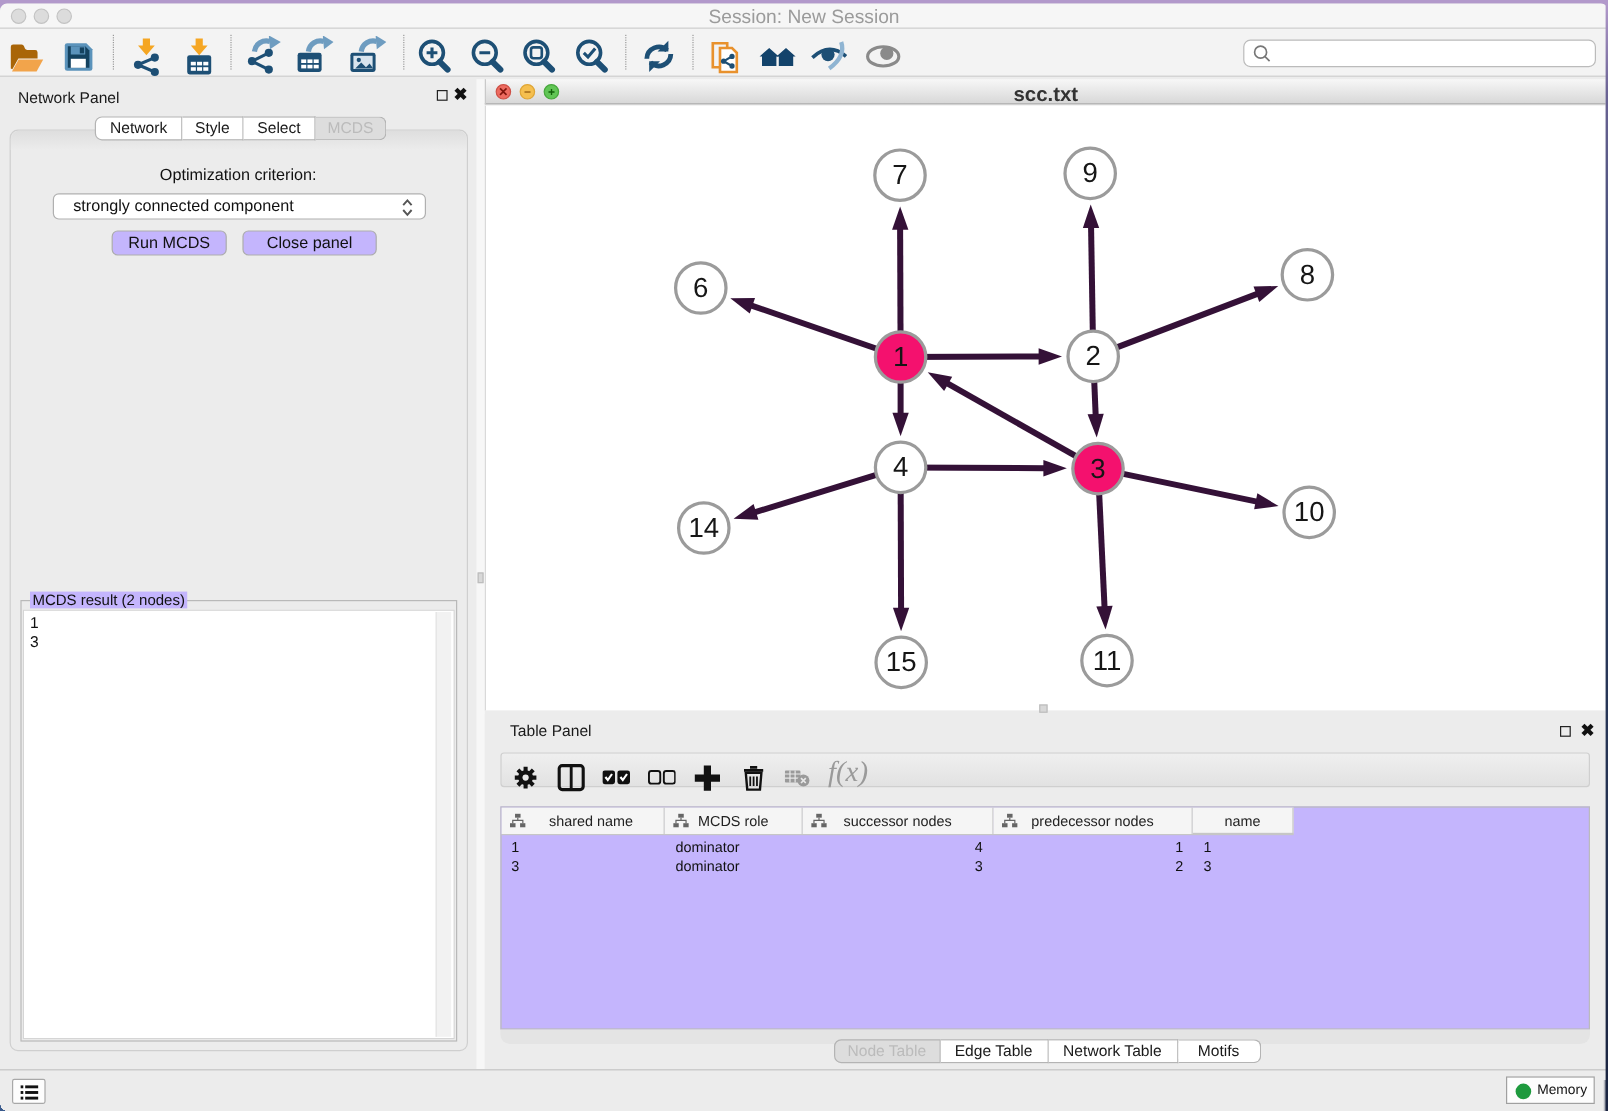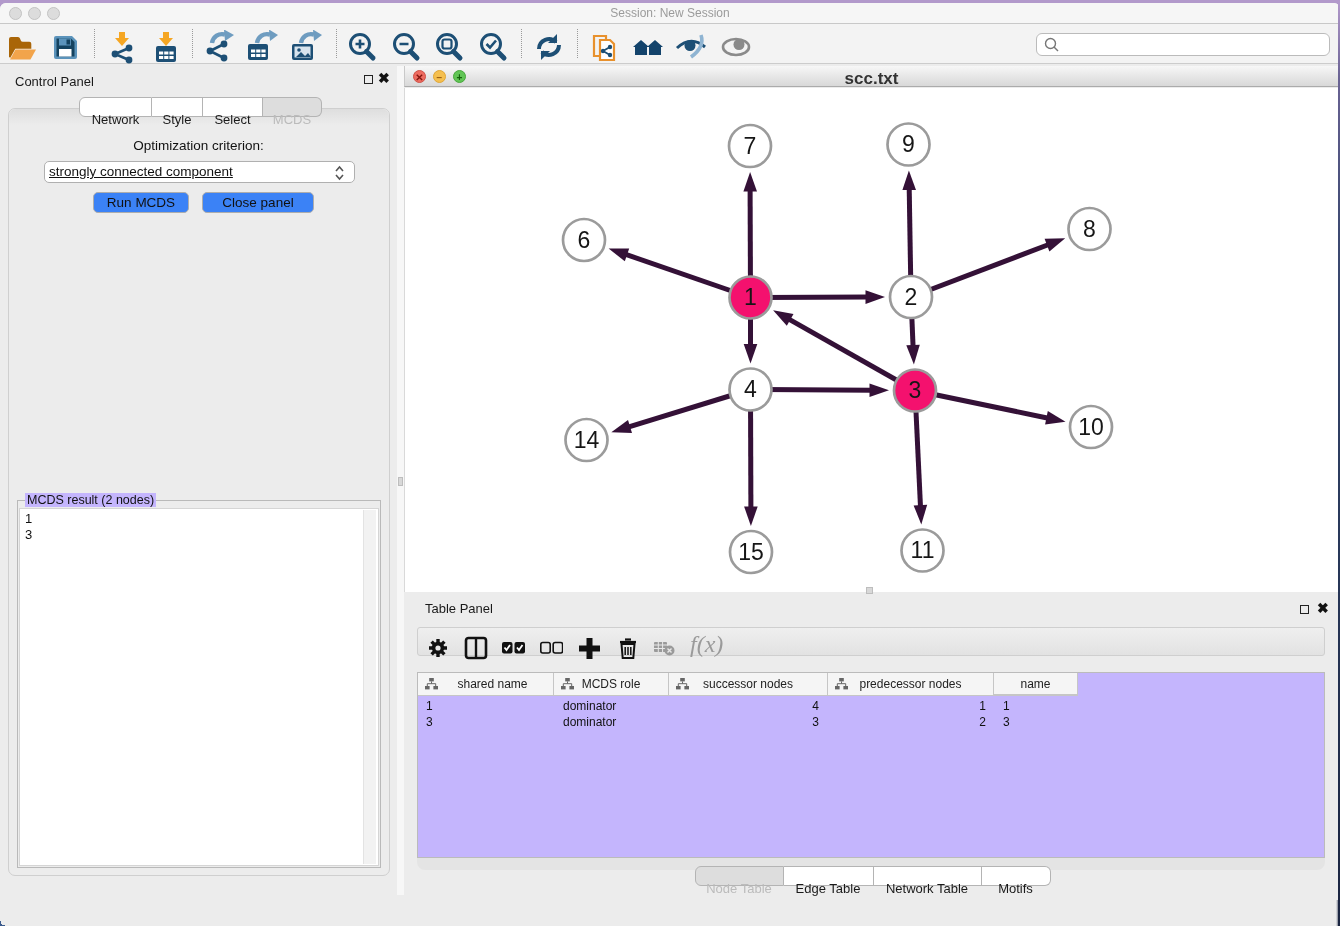--- a/index.html
+++ b/index.html
@@ -2,43 +2,43 @@
 <html><head>
 <meta charset="utf-8">
 <style>
 * { margin:0; padding:0; box-sizing:border-box; }
 html,body { width:1340px; height:926px; overflow:hidden; }
 body { font-family:"Liberation Sans", sans-serif; background:#b299cb; position:relative; }
 #app { position:absolute; left:0; top:3px; width:1340px; height:923px; background:#ececec; border-radius:6px 6px 0 0; overflow:hidden; }
 
 #titlebar { position:absolute; left:0; top:0; width:100%; height:21px; background:#f6f6f6; border-bottom:1px solid #c8c8c8; }
 #titlebar .dot { position:absolute; top:4px; width:13px; height:13px; border-radius:50%; background:#dcdcdc; border:1px solid #c3c3c3; }
-#title-text { position:absolute; top:3px; width:100%; text-align:center; font-size:12px; color:#9b9b9b; }
+#title-text { position:absolute; top:3px; width:100%; text-align:center; font-size:16px; color:#9b9b9b; }
 
 #toolbar { position:absolute; left:0; top:21px; width:100%; height:40px; background:#f3f3f3; border-bottom:1px solid #cccccc; }
 .sep { position:absolute; top:5px; height:29px; width:0; border-left:1px dotted #9a9a9a; }
 .tbi { position:absolute; top:6px; }
 
 #search { position:absolute; left:1036px; top:30px; width:294px; height:23px; background:#fff; border:1px solid #bbb; border-radius:6px; }
 
 #cp { position:absolute; left:0; top:63px; width:397px; height:829px; background:#ececec; }
 #cp-title { position:absolute; left:15px; top:8px; font-size:13px; color:#1a1a1a; }
 .float-ico { position:absolute; top:9px; width:9px; height:9px; border:1.5px solid #222; }
 .x-ico { position:absolute; top:4px; font-size:14px; font-weight:bold; color:#111; }
 #cp-content { position:absolute; left:8px; top:42px; width:382px; height:768px; background:#ececec; border:1px solid #cfcfcf; border-radius:7px; }
 #cp-content:before { content:""; position:absolute; left:0; top:0; right:0; height:16px; background:linear-gradient(#dedede,#ececec); border-radius:7px 7px 0 0; }
 .tabs { position:absolute; display:flex; }
-.tab { font-size:13px; color:#1a1a1a; text-align:center; background:#fff; border:1px solid #b4b4b4; border-left:none; padding-top:14px; height:20px; }
+.tab { font-size:13px; color:#1a1a1a; text-align:center; background:#fff; border:1px solid #b4b4b4; border-left:none; padding-top:1px; height:20px; }
 .tab.first { border-left:1px solid #b4b4b4; border-radius:6px 0 0 6px; }
 .tab.last { border-radius:0 6px 6px 0; }
 .tab.sel { background:#ddd; color:#bbb;text-align:center; }
 #cp-tabs { left:79px; top:31px; }
 #opt-label { position:absolute; left:0; top:72px; width:100%; text-align:center; font-size:13.5px; color:#111; }
-#dropdown { position:absolute; left:44px; top:95px; width:311px; height:22px; background:#fff; border:1px solid #b0b0b0; border-radius:5px; font-size:13.5px; color:#111; line-height:20px; padding-left:4px;text-decoration:underline; }
-.btn { position:absolute; background:#3b82f6; border:1px solid #adadad; border-radius:5px; font-size:13.5px; color:#111; text-align:center; height:21px; line-height:19px; }
+#dropdown { position:absolute; left:44px; top:95px; width:311px; height:22px; background:#fff; border:1px solid #b0b0b0; border-radius:5px; font-size:13.5px; color:#111; line-height:20px; padding-left:16px; }
+.btn { position:absolute; background:#c4b5fd; border:1px solid #adadad; border-radius:5px; font-size:13.5px; color:#111; text-align:center; height:21px; line-height:19px; }
 
 #fs { position:absolute; left:17px; top:434px; width:364px; height:368px; border:1px solid #b9b9b9; }
 #fs-legend { position:absolute; left:7px; top:-8px; background:#c4b5fd; padding:0 2px; font-size:12.5px; color:#111; }
 #fs-inner { position:absolute; left:1px; top:7px; width:360px; height:358px; background:#fff; border:1px solid #d5d5d5; }
 #fs-scroll { position:absolute; right:2px; top:1px; width:13px; height:354px; background:#f2f2f2; border-left:1px solid #e3e3e3; }
 #fs-text { position:absolute; left:5px; top:2px; font-size:13px; color:#111; line-height:16px; }
 
 #vsplit { position:absolute; left:397px; top:63px; width:7px; height:829px; background:#f7f7f7; }
 
 #nw { position:absolute; left:404px; top:63px; width:934px; height:526px; }
@@ -190,21 +190,21 @@
         <circle cx="20" cy="14.5" r="5.5" fill="#8a8a8a"></circle>
       </svg>
   </div>
   <div id="search">
       <svg width="18" height="18" viewBox="0 0 18 18" style="position:absolute;left:6px;top:2px;">
         <circle cx="7.5" cy="7.5" r="5" stroke="#777" stroke-width="1.4" fill="none"></circle>
         <path d="M11,11 l4,4" stroke="#777" stroke-width="1.4"></path>
       </svg>
     </div>
   <div id="cp">
-    <div id="cp-title">Control Panel</div>
+    <div id="cp-title">Network Panel</div>
     <div class="float-ico" style="left:364px;"></div>
     <div class="x-ico" style="left:378px;">✖</div>
     <div id="cp-content"></div>
     <div class="tabs" id="cp-tabs">
       <div class="tab first" style="width:73px;">Network</div>
       <div class="tab" style="width:51px;">Style</div>
       <div class="tab" style="width:60px;">Select</div>
       <div class="tab last sel" style="width:59px;">MCDS</div>
     </div>
     <div id="opt-label">Optimization criterion:</div>
@@ -398,18 +398,36 @@
       <div class="cell" style="left:585px; top:42px;">3</div>
     </div>
     <div id="tp-band"></div>
     <div class="tabs" id="tp-tabs">
       <div class="tab first sel" style="width:89px;">Node Table</div>
       <div class="tab" style="width:90px;">Edge Table</div>
       <div class="tab" style="width:108px;text-align:center;">Network Table</div>
       <div class="tab last" style="width:69px;">Motifs</div>
     </div>
   </div>
+  <div id="status">
+    <div id="list-btn">
+        <svg style="position:absolute;left:6px;top:3.5px;" width="15" height="13" viewBox="0 0 15 13">
+          <g fill="#111">
+            <rect x="0" y="0.5" width="2.4" height="2.4"></rect>
+            <rect x="4" y="0.5" width="11" height="2.4"></rect>
+            <rect x="0" y="5.2" width="2.4" height="2.4"></rect>
+            <rect x="4" y="5.2" width="11" height="2.4"></rect>
+            <rect x="0" y="9.9" width="2.4" height="2.4"></rect>
+            <rect x="4" y="9.9" width="11" height="2.4"></rect>
+          </g>
+        </svg>
+      </div>
+    <div id="mem-btn">
+        <span style="position:absolute;left:7px;top:4.5px;width:13px;height:13px;border-radius:50%;background:#1e9a3e;"></span>
+        <span style="position:absolute;left:25px;top:5px;font-size:11.5px;">Memory</span>
+      </div>
+  </div>
   <div style="position:absolute;left:866px;top:584px;width:7px;height:7px;background:#d8d8d8;border:1px solid #bdbdbd;"></div>
   <div style="position:absolute;left:398px;top:474px;width:5px;height:9px;background:#d8d8d8;border:1px solid #bdbdbd;"></div>
 </div>
 <div id="redge"></div>
 <div style="position:absolute;left:0;top:921px;width:5px;height:5px;background:radial-gradient(circle at 5px 0px, transparent 4.5px, #3a5a8c 4.5px);"></div>
 <div style="position:absolute;right:0;top:900px;width:10px;height:26px;background:linear-gradient(90deg, rgba(26,36,64,0) 0%, rgba(26,36,64,0) 60%, #1a2440 100%);"></div>
 
 </body></html>

